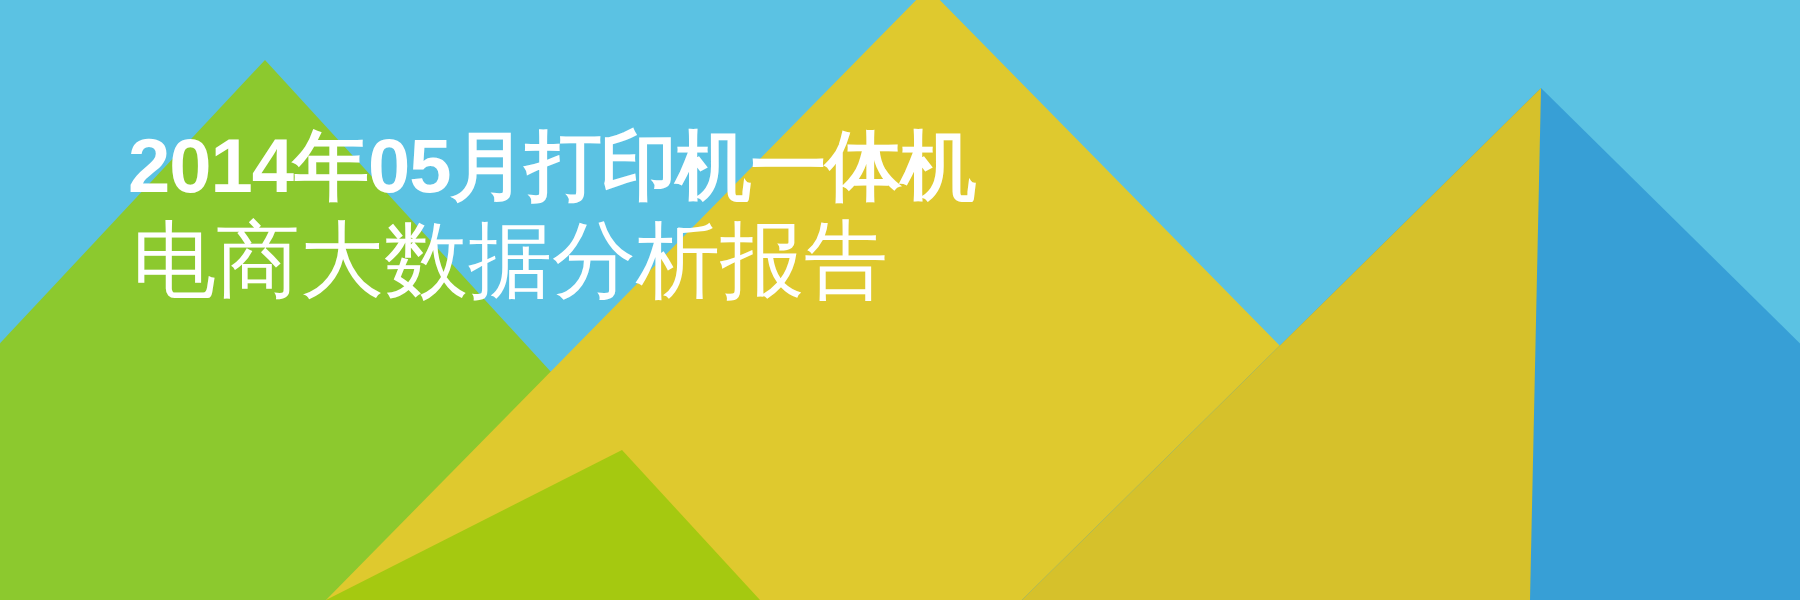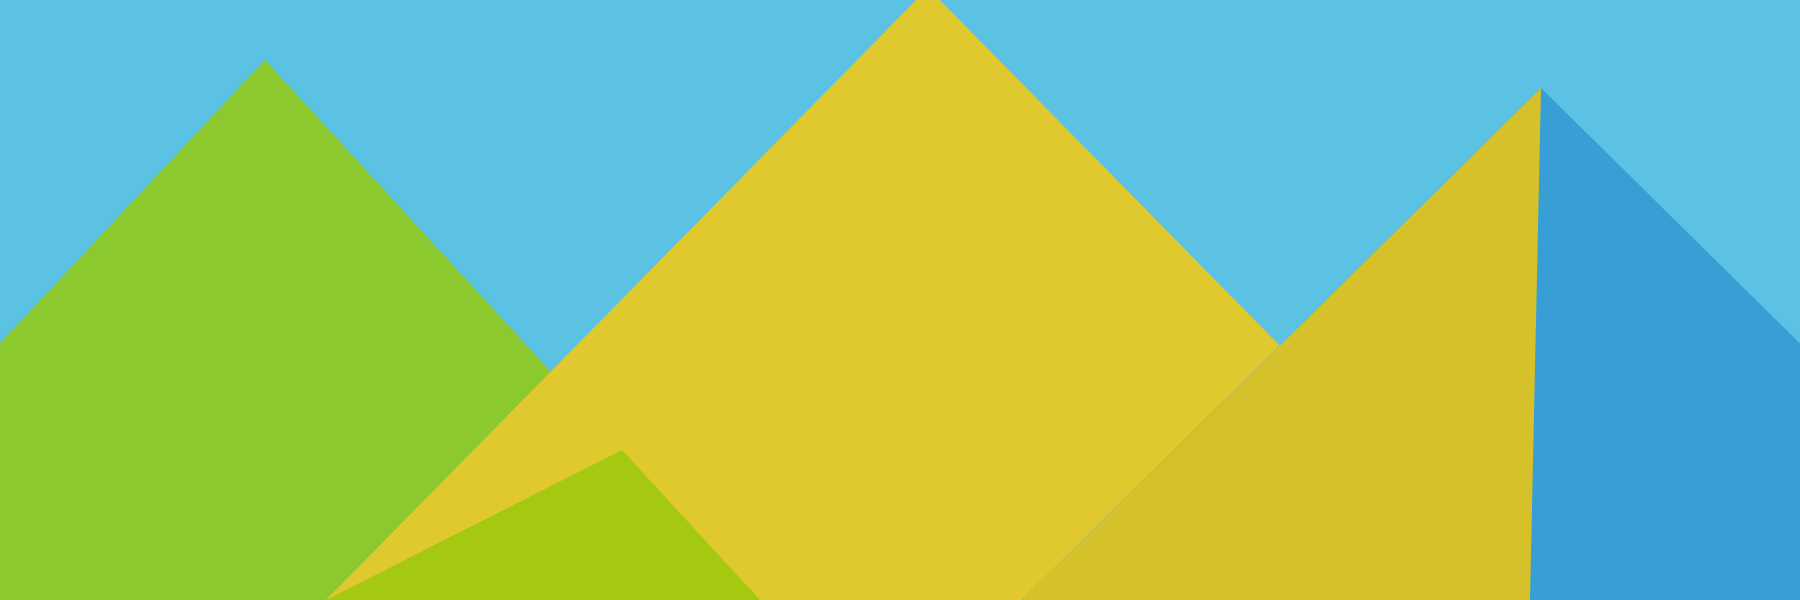--- a/index.html
+++ b/index.html
@@ -56,14 +56,18 @@
   <svg id="bg-svg" viewBox="0 0 1800 600" preserveAspectRatio="none" style="width: 1800px; height: 600px;">
     <rect id="bg-rect" x="0" y="0" width="1800" height="600" fill="#5BC2E3"></rect>
 
     <polygon id="shape-green" points="265,60 760,600 -240,600" fill="#8CC92E"></polygon>
     <polygon id="shape-yellow" points="928,-12 1530,600 326,600" fill="#DFC92E"></polygon>
     <polygon id="shape-blue" points="1541,88 2060,600 1022,600" fill="#379FD6"></polygon>
     <polygon id="shape-gy" points="501,600 760,600 622,450 326,600" fill="#A5C910"></polygon>
     <polygon id="shape-yb" points="1204,600 1530,600 1541,88 1022,600" fill="#D6C12B"></polygon>
   </svg>
 
+  <div id="title-block">
+    <div class="title-line" id="title-line-1">2014年05月打印机一体机</div>
+    <div class="title-line" id="title-line-2">电商大数据分析报告</div>
+  </div>
 
 </div>
 
 </body></html>

